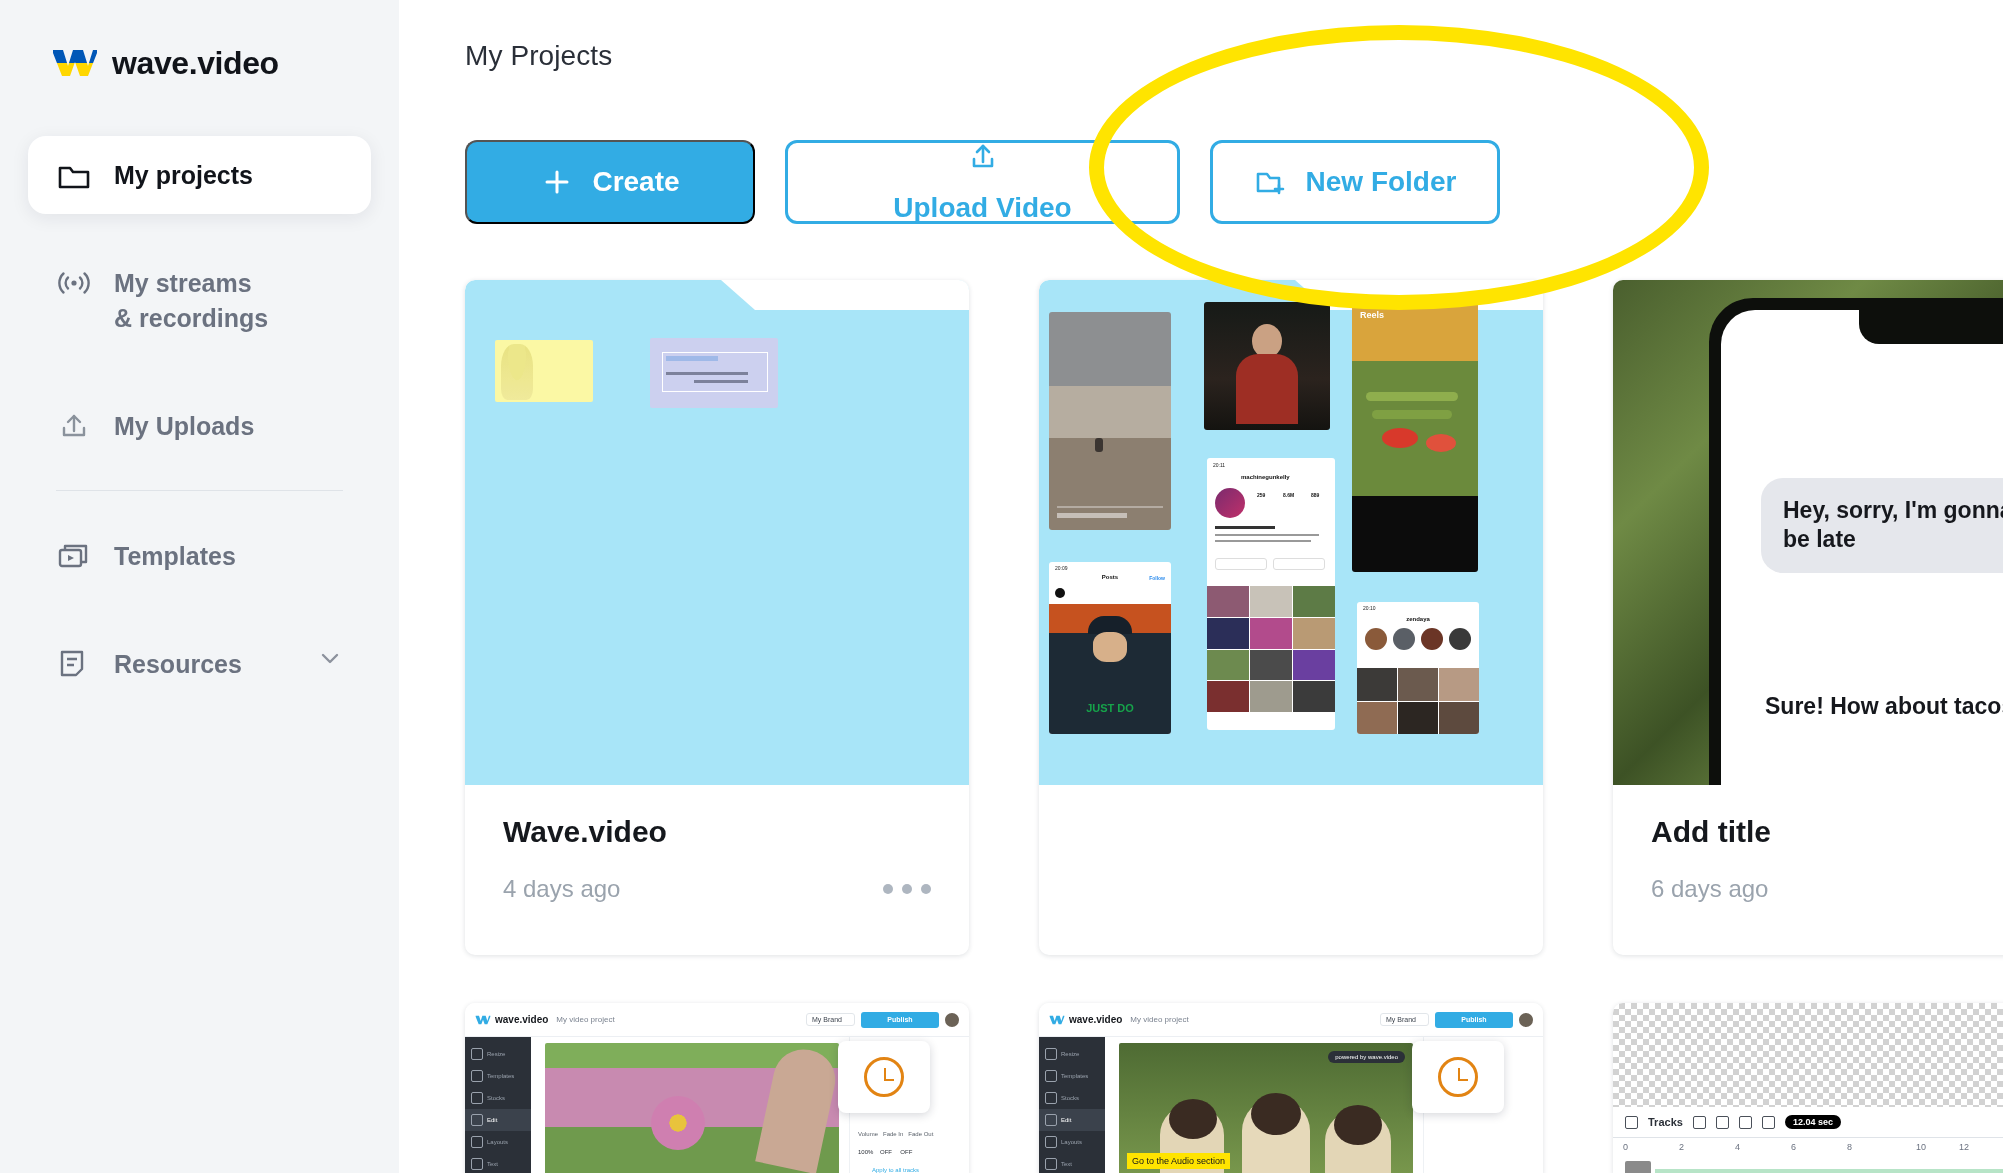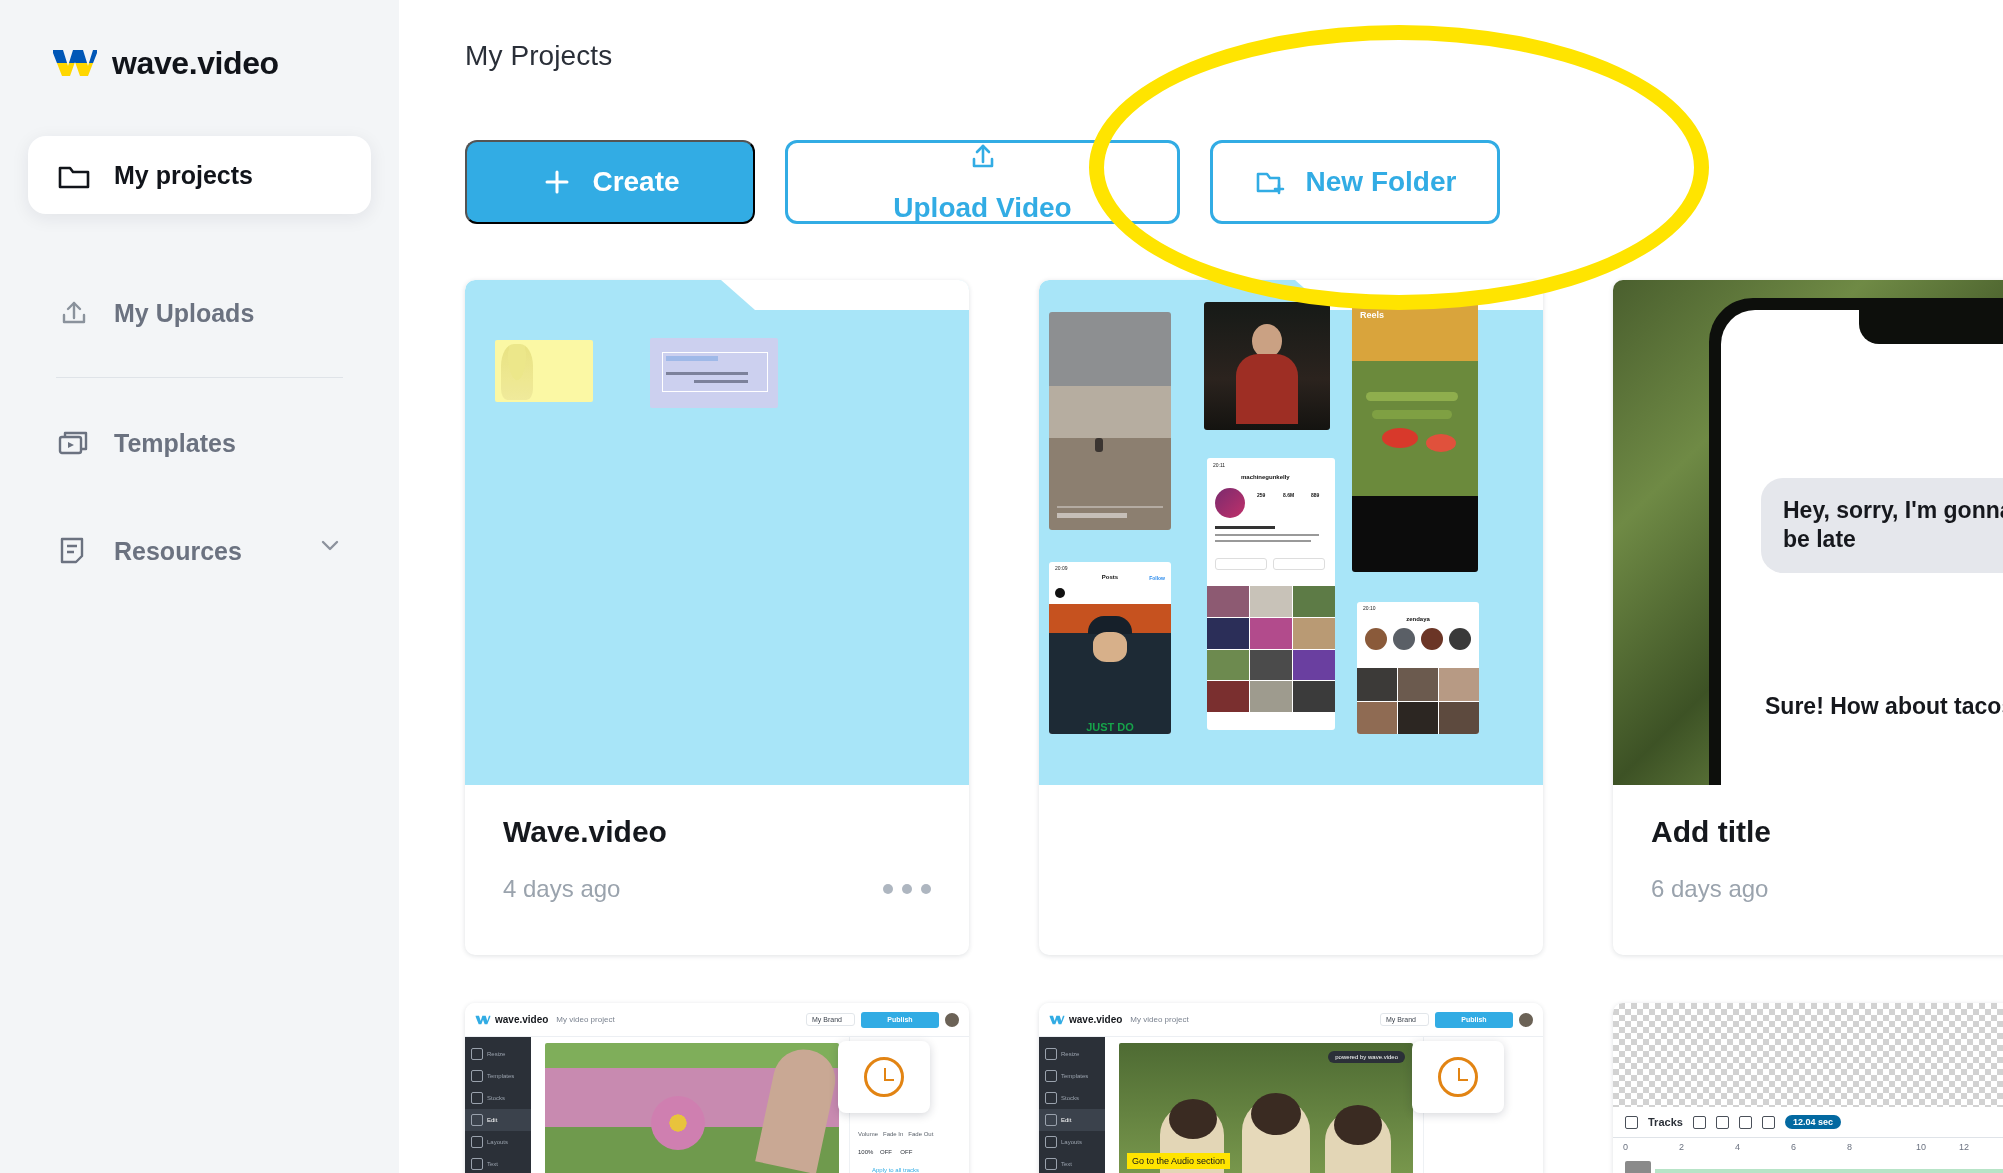--- a/index.html
+++ b/index.html
@@ -190,21 +190,21 @@
   
   .tl-card { width:504px; flex:0 0 504px; height:180px; border-radius:10px; overflow:hidden;
     box-shadow: 0 1px 5px rgba(30,40,60,.14); background:#fff; position:relative;}
   .checker { height: 104px;
     background-image:
       linear-gradient(45deg,#d2d2d2 25%,transparent 25%,transparent 75%,#d2d2d2 75%),
       linear-gradient(45deg,#d2d2d2 25%,transparent 25%,transparent 75%,#d2d2d2 75%);
     background-size: 12px 12px; background-position: 0 0, 6px 6px; background-color:#fff;}
   .tl-bar { height:30px; display:flex; align-items:center; gap:10px; padding:0 12px; font-size:11px; color:#2b3038; font-weight:bold;}
   .tl-icn { width:13px; height:13px; border:1.6px solid #4a5059; border-radius:2px;}
-  .tl-chip { background:#0369a1; color:#fff; border-radius:9px; font-size:9px; padding:2px 8px; font-weight:bold;}
+  .tl-chip { background:#000000; color:#fff; border-radius:9px; font-size:9px; padding:2px 8px; font-weight:bold;}
   .tl-ruler { height:22px; border-top:1px solid #dfe3e8; position:relative; font-size:9px; color:#6b7280;}
   .tl-ruler span { position:absolute; top:4px;}
   .tl-track { height:24px; display:flex; align-items:center; gap:4px; padding-left:12px;}
   .tl-thumb { width:26px; height:20px; background:#8a8a8a; border-radius:2px;}
   .tl-green { height:5px; background:#b7e4c7; flex:1; }
 
   
   .annot {
     position: absolute; left: 690px; top: 25px;
     width: 620px; height: 285px;
@@ -242,20 +242,30 @@
         <span class="nav-ico">
           <svg viewBox="0 0 36 36" width="36" height="36" fill="none" stroke="#11141a" stroke-width="2.6" stroke-linejoin="round">
             <path d="M4 11 h10 l3 4 h15 v15 H4 z"></path>
           </svg>
         </span>
         <span class="nav-label">My projects</span>
       </div>
 
       <div class="nav-spacer"></div>
 
+      <div class="nav-item">
+        <span class="nav-ico">
+          <svg viewBox="0 0 36 36" width="36" height="36" fill="none" stroke="#6b7280" stroke-width="2.4" stroke-linecap="round">
+            <circle cx="18" cy="18" r="2.6" fill="#6b7280" stroke="none"></circle>
+            <path d="M12 12.5a7.5 7.5 0 0 0 0 11M24 12.5a7.5 7.5 0 0 1 0 11"></path>
+            <path d="M7.5 8.5a13 13 0 0 0 0 19M28.5 8.5a13 13 0 0 1 0 19"></path>
+          </svg>
+        </span>
+        <span class="nav-label"><span>My streams</span><br><span>&amp; recordings</span></span>
+      </div>
 
       <div class="nav-spacer"></div>
 
       <div class="nav-item">
         <span class="nav-ico">
           <svg viewBox="0 0 36 36" width="36" height="36" fill="none" stroke="#8a929c" stroke-width="2.4" stroke-linecap="round" stroke-linejoin="round">
             <path d="M18 23 V8"></path>
               <path d="M12 14 l6 -6 l6 6"></path>
             <path d="M8 20 v7 h20 v-7"></path>
           </svg>
@@ -418,21 +428,21 @@
             </div>
 
             <div class="ig" style="left:10px;top:282px;width:122px;height:172px;background:#fff;">
               <div style="position:absolute;left:6px;top:3px;font-size:5px;color:#222;">20:09</div>
               <div style="position:absolute;left:50%;top:12px;transform:translateX(-50%);font-size:6px;font-weight:bold;color:#111;">Posts</div>
               <div style="position:absolute;right:6px;top:13px;font-size:5px;color:#2c8ced;font-weight:bold;">Follow</div>
               <div style="position:absolute;left:6px;top:26px;width:10px;height:10px;border-radius:50%;background:#111;"></div>
               <div style="position:absolute;left:0;top:42px;right:0;bottom:0;background:linear-gradient(#c6521f 0 22%,#1d2a35 22% 100%);"></div>
               <div style="position:absolute;left:50%;top:54px;transform:translateX(-50%);width:44px;height:18px;background:#16202a;border-radius:16px 16px 0 0;"></div>
               <div style="position:absolute;left:50%;top:70px;transform:translateX(-50%);width:34px;height:30px;background:#d7b08a;border-radius:40%;"></div>
-              <div style="position:absolute;left:50%;bottom:1px;transform:translateX(-50%);font-size:11px;font-weight:bold;color:#16a34a;">JUST DO</div>
+              <div style="position:absolute;left:50%;bottom:20px;transform:translateX(-50%);font-size:11px;font-weight:bold;color:#16a34a;">JUST DO</div>
             </div>
 
             <div class="ig" style="left:318px;top:322px;width:122px;height:132px;background:#fff;">
               <div style="position:absolute;left:6px;top:3px;font-size:5px;color:#222;">20:10</div>
               <div style="position:absolute;left:50%;top:14px;transform:translateX(-50%);font-size:6px;font-weight:bold;color:#111;">zendaya</div>
               <div style="position:absolute;left:8px;top:26px;width:22px;height:22px;border-radius:50%;background:#8a5a3a;"></div>
               <div style="position:absolute;left:36px;top:26px;width:22px;height:22px;border-radius:50%;background:#5a5f66;"></div>
               <div style="position:absolute;left:64px;top:26px;width:22px;height:22px;border-radius:50%;background:#6b3526;"></div>
               <div style="position:absolute;left:92px;top:26px;width:22px;height:22px;border-radius:50%;background:#3a3a3a;"></div>
               <div style="position:absolute;left:0;top:66px;right:0;bottom:0;display:grid;grid-template-columns:repeat(3,1fr);gap:1px;">

